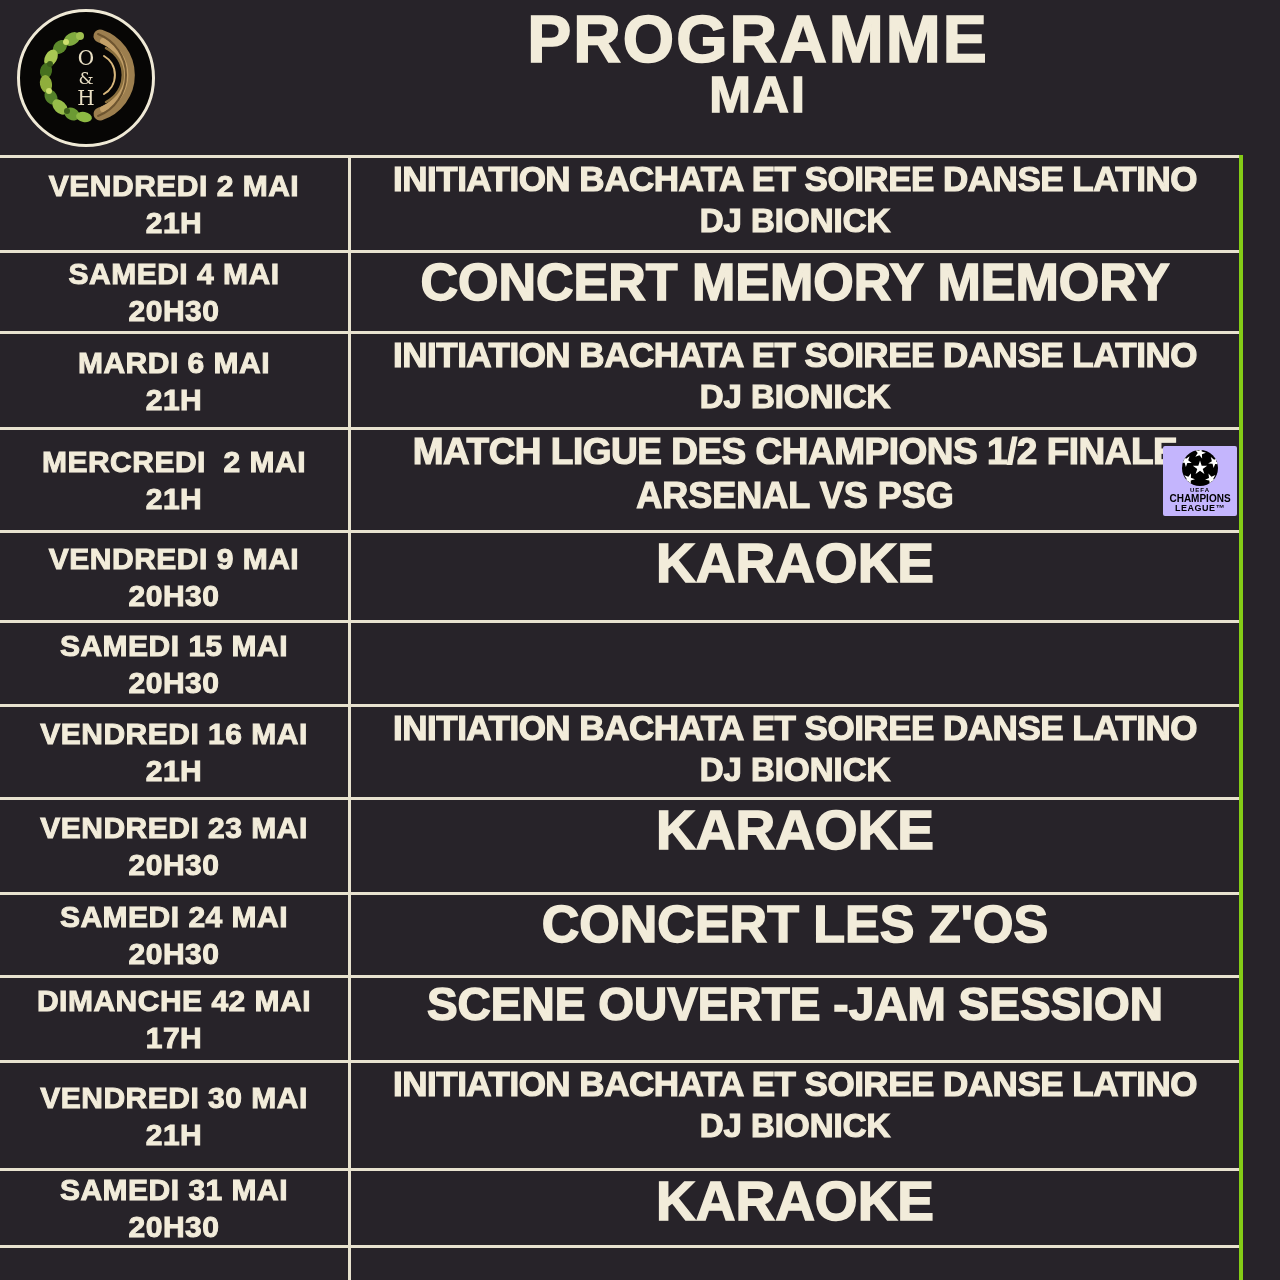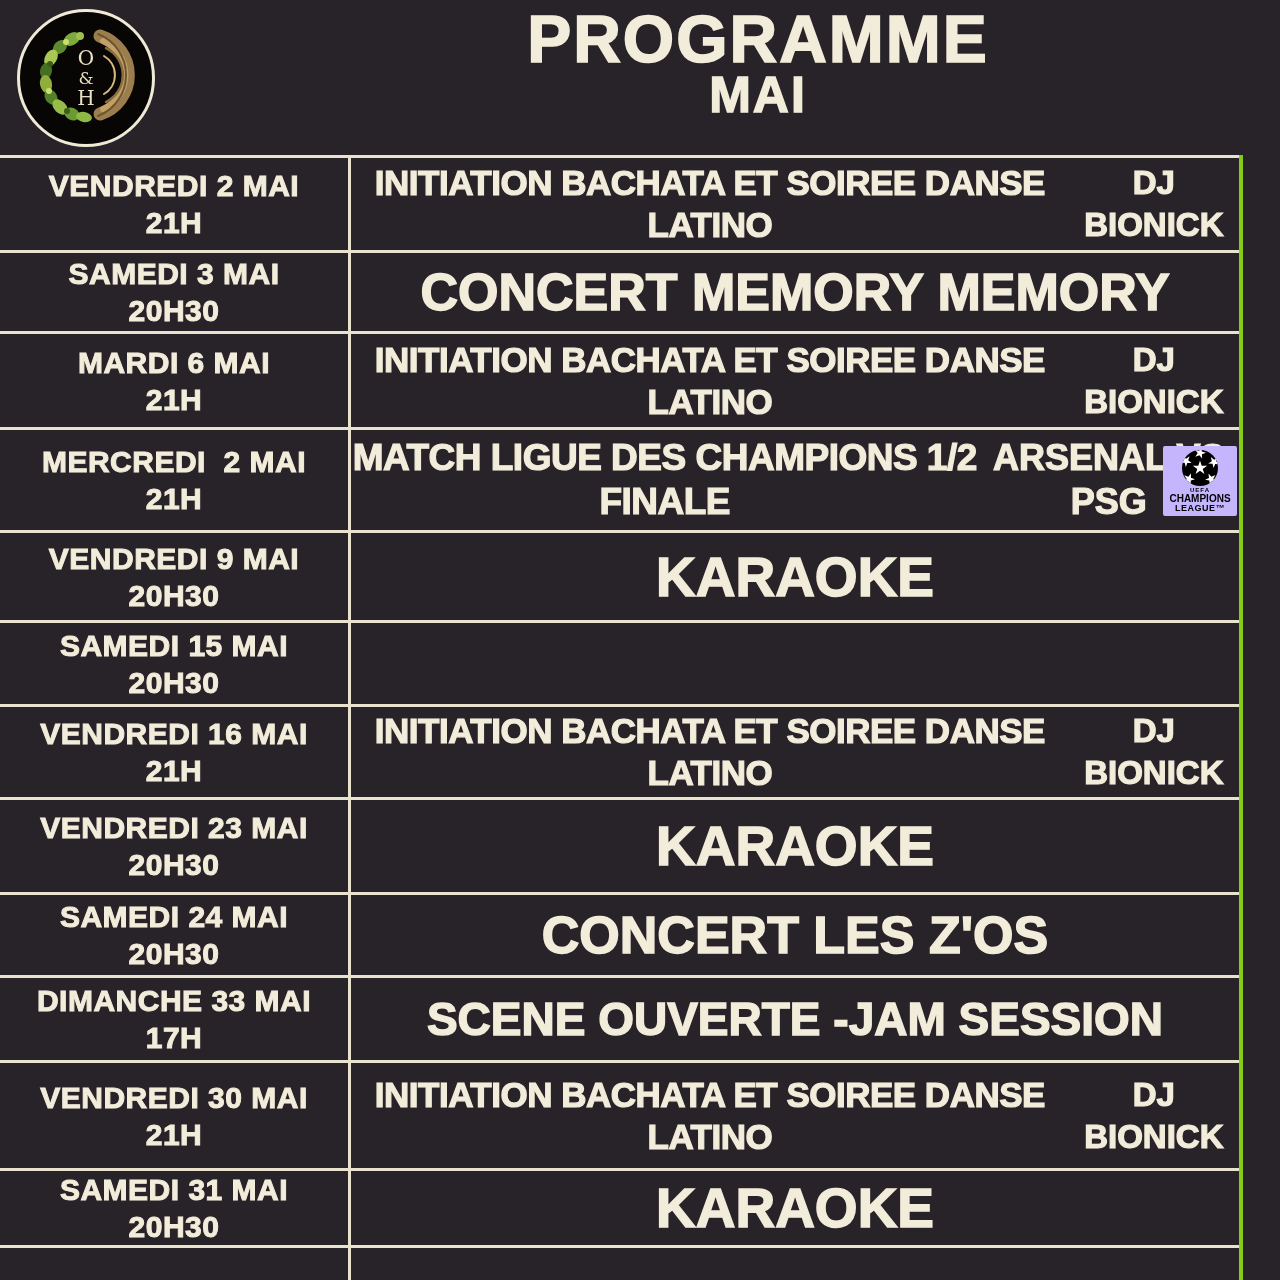--- a/index.html
+++ b/index.html
@@ -54,21 +54,21 @@
     border-top:3px solid #e8e2cf;
   }
   .datecell{
     width:351px;box-sizing:border-box;flex:none;
     border-right:3px solid #e8e2cf;
     display:flex;flex-direction:column;align-items:center;justify-content:center;
     text-align:center;
   }
   .evcell{
     flex:1;position:relative;
-    display:flex;flex-direction:row;align-items:center;justify-content:center;
+    display:flex;flex-direction:column;align-items:center;
     text-align:center;
   }
   .dateline{
     font-size:30px;font-weight:700;line-height:37px;
     -webkit-text-stroke:1px #f2ecda;letter-spacing:0.5px;
     white-space:pre;
   }
   .ev{font-weight:700;-webkit-text-stroke:1.2px #f2ecda;}
   .ev:empty{display:none;}
   .ev-md{font-size:35px;line-height:42px;letter-spacing:-0.5px;}
@@ -141,21 +141,21 @@
       <div class="dateline">21H</div>
     </div>
     <div class="evcell">
       <div class="ev ev-md">INITIATION BACHATA ET SOIREE DANSE LATINO</div>
       <div class="ev ev-sub">DJ BIONICK</div>
     </div>
   </div>
 
   <div class="row" style="height:81px">
     <div class="datecell">
-      <div class="dateline">SAMEDI 3 MAI</div>
+      <div class="dateline">SAMEDI 4 MAI</div>
       <div class="dateline">20H30</div>
     </div>
     <div class="evcell">
       <div class="ev ev-vl">CONCERT MEMORY MEMORY</div>
     </div>
   </div>
 
   <div class="row" style="height:96px">
     <div class="datecell">
       <div class="dateline">MARDI 6 MAI</div>
@@ -243,21 +243,21 @@
       <div class="dateline">SAMEDI 24 MAI</div>
       <div class="dateline">20H30</div>
     </div>
     <div class="evcell">
       <div class="ev ev-vl">CONCERT LES Z'OS</div>
     </div>
   </div>
 
   <div class="row" style="height:85px">
     <div class="datecell">
-      <div class="dateline">DIMANCHE 33 MAI</div>
+      <div class="dateline">DIMANCHE 42 MAI</div>
       <div class="dateline">17H</div>
     </div>
     <div class="evcell">
       <div class="ev ev-lg">SCENE OUVERTE -JAM SESSION</div>
     </div>
   </div>
 
   <div class="row" style="height:108px">
     <div class="datecell">
       <div class="dateline">VENDREDI 30 MAI</div>

